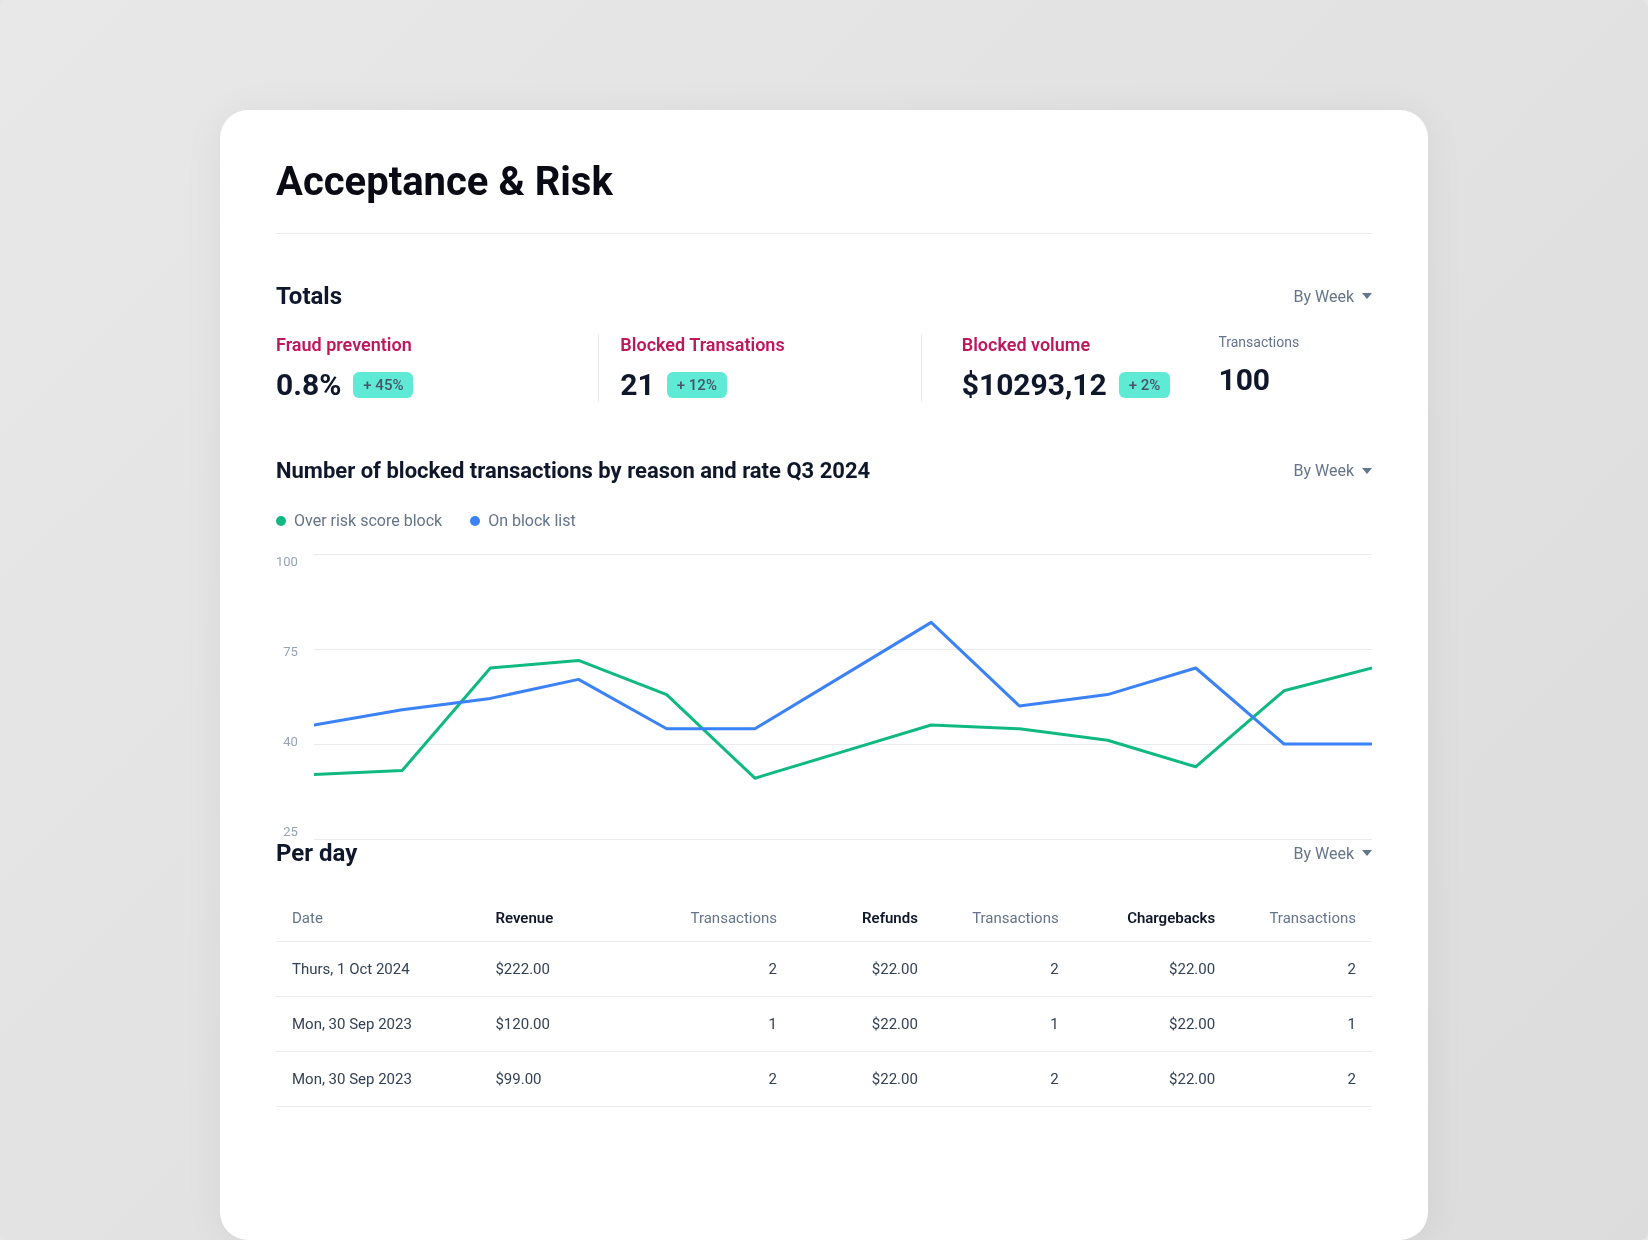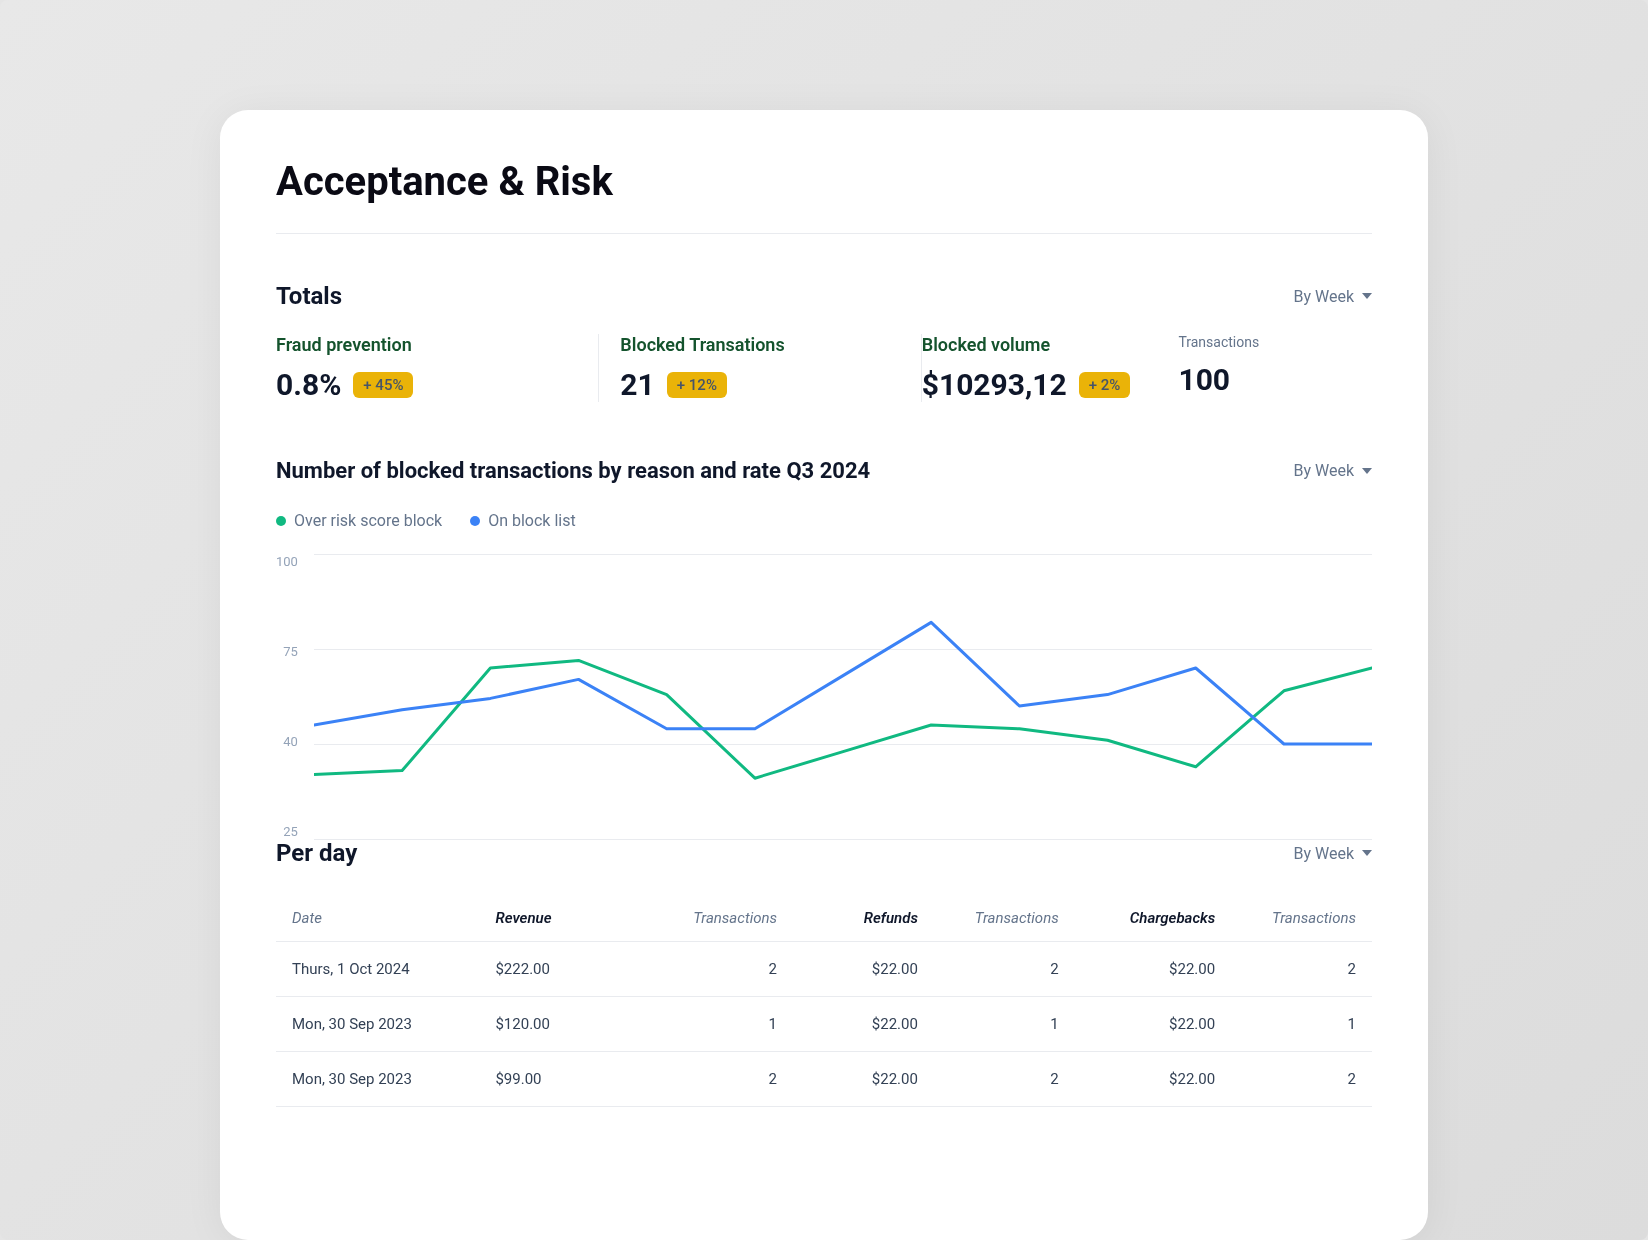--- a/index.html
+++ b/index.html
@@ -79,42 +79,43 @@
     }
     .total-cell {
       padding-right: 40px;
     }
     .total-cell.col2 {
       border-left: 1px solid #e9ebef;
       padding-left: 21px;
     }
     .total-cell.col3 {
       border-left: 1px solid #e9ebef;
+      padding-left: 40px;
       display: flex;
       gap: 48px;
       align-items: flex-start;
     }
     .total-label {
       font-size: 18px;
       font-weight: 600;
-      color: #14532d;
+      color: #be185d;
       margin-bottom: 12px;
     }
     .total-value-row {
       display: flex;
       align-items: center;
       gap: 12px;
     }
     .total-value {
       font-size: 30px;
       font-weight: 700;
       color: #0f172a;
     }
     .total-badge {
-      background: #eab308;
+      background: #5eead4;
       color: #475569;
       font-size: 15px;
       font-weight: 500;
       padding: 4px 10px;
       border-radius: 6px;
     }
     .sub-label {
       font-size: 14px;
       color: #64748b;
       margin-bottom: 12px;
@@ -182,21 +183,20 @@
       stroke-linecap: round;
     }
     .table {
       width: 100%;
     }
     .table-header {
       display: grid;
       grid-template-columns: 1.3fr 0.9fr 0.9fr 0.9fr 0.9fr 1fr 0.9fr;
       padding: 14px 16px;
       border-bottom: 1px solid #e9ebef;
-      font-style: italic;
     }
     .th {
       font-size: 15px;
       color: #64748b;
     }
     .th.strong {
       color: #0f172a;
       font-weight: 600;
     }
     .th.right { text-align: right; }

